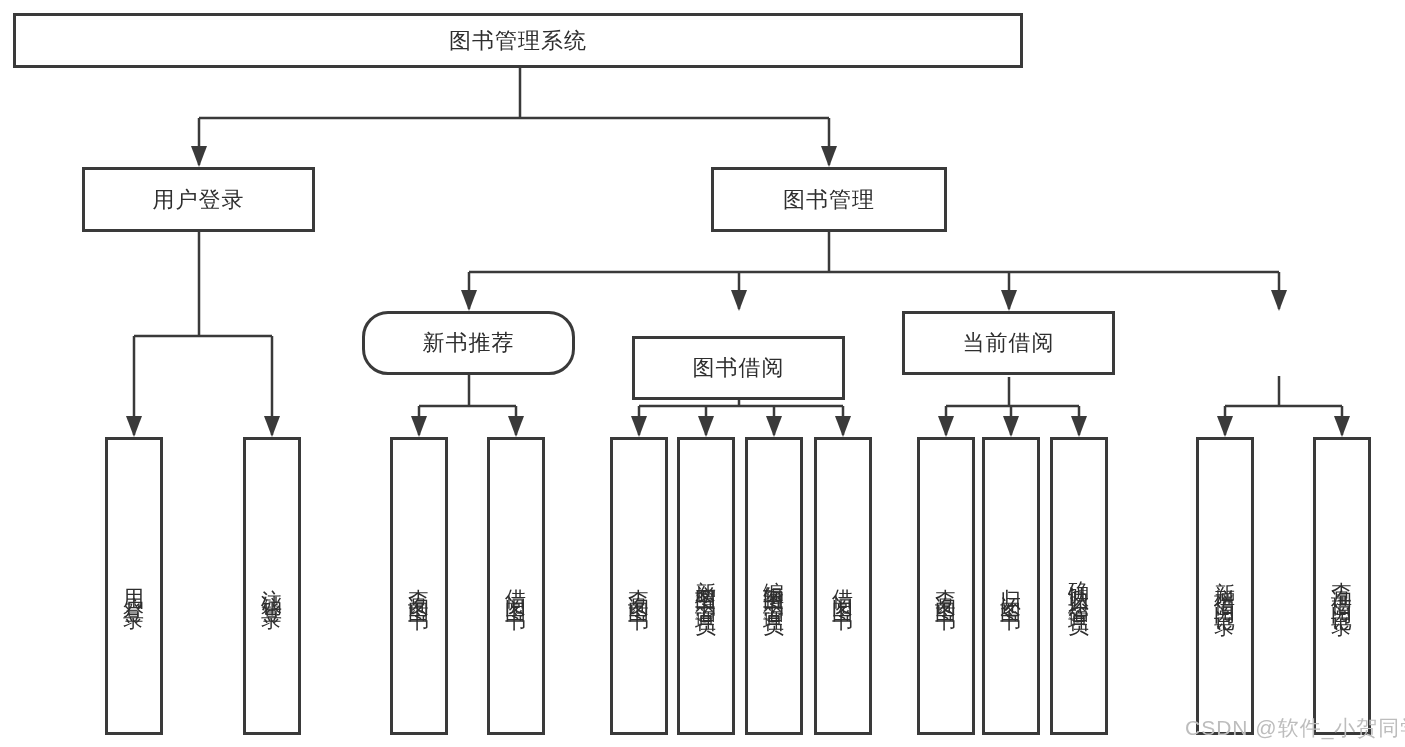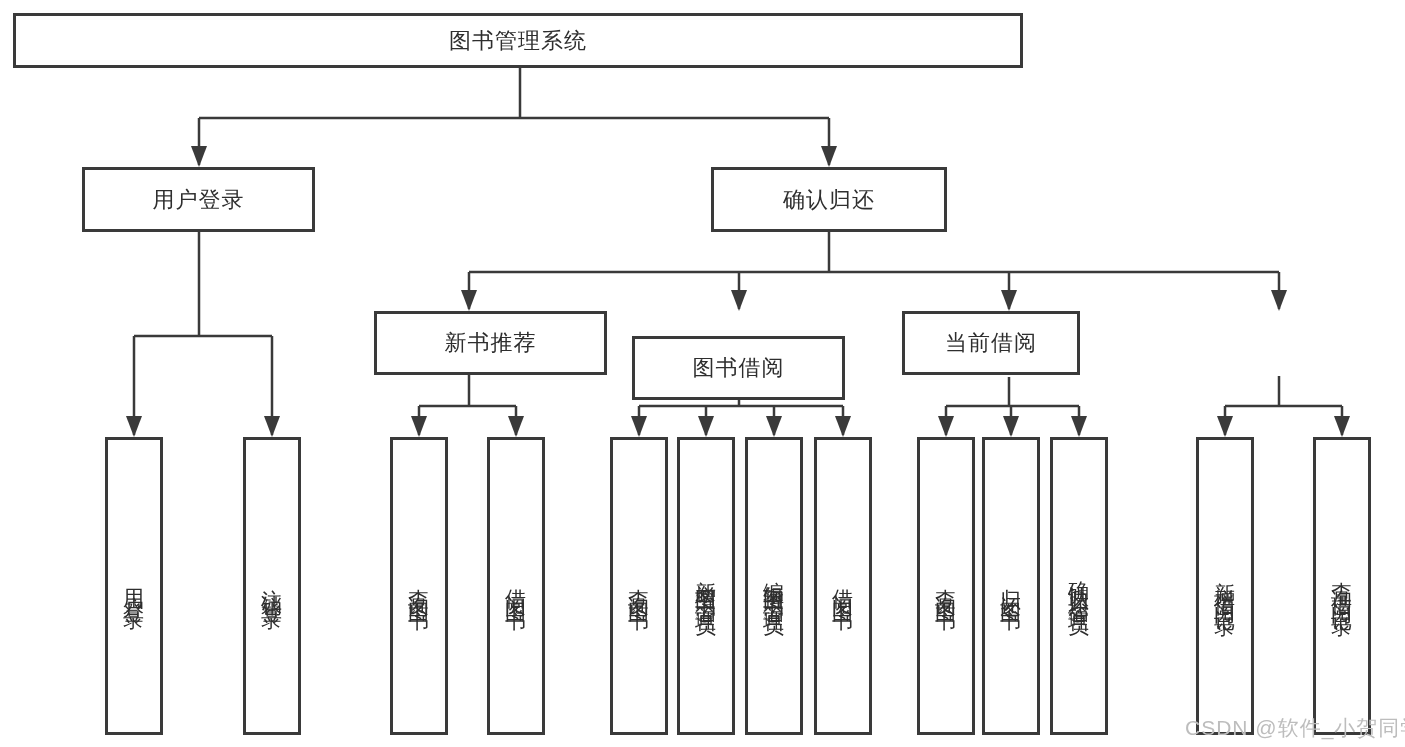--- a/index.html
+++ b/index.html
@@ -88,30 +88,30 @@
   </svg>
 
   <div class="node h-node" style="left:13px; top:13px; width:1010px; height:55px;">
     <span>图书管理系统</span>
   </div>
 
   <div class="node h-node" style="left:82px; top:167px; width:233px; height:65px;">
     <span>用户登录</span>
   </div>
   <div class="node h-node" style="left:711px; top:167px; width:236px; height:65px;">
-    <span>确认归还</span>
+    <span>图书管理</span>
   </div>
 
-  <div class="node h-node" style="left:374px; top:311px; width:233px; height:64px;">
+  <div class="node h-node" style="left:362px; top:311px; width:213px; height:64px;border-radius:26px;">
     <span>新书推荐</span>
   </div>
   <div class="node h-node" style="left:632px; top:311px; width:213px; height:64px;margin-top:25px;">
     <span>图书借阅</span>
   </div>
-  <div class="node h-node" style="left:902px; top:311px; width:178px; height:64px;">
+  <div class="node h-node" style="left:902px; top:311px; width:213px; height:64px;">
     <span>当前借阅</span>
   </div>
 
   <div class="node v-node" style="left:105px; top:437px;">
     <span>用户登录</span>
   </div>
   <div class="node v-node" style="left:243px; top:437px;">
     <span>注销登录</span>
   </div>
 

